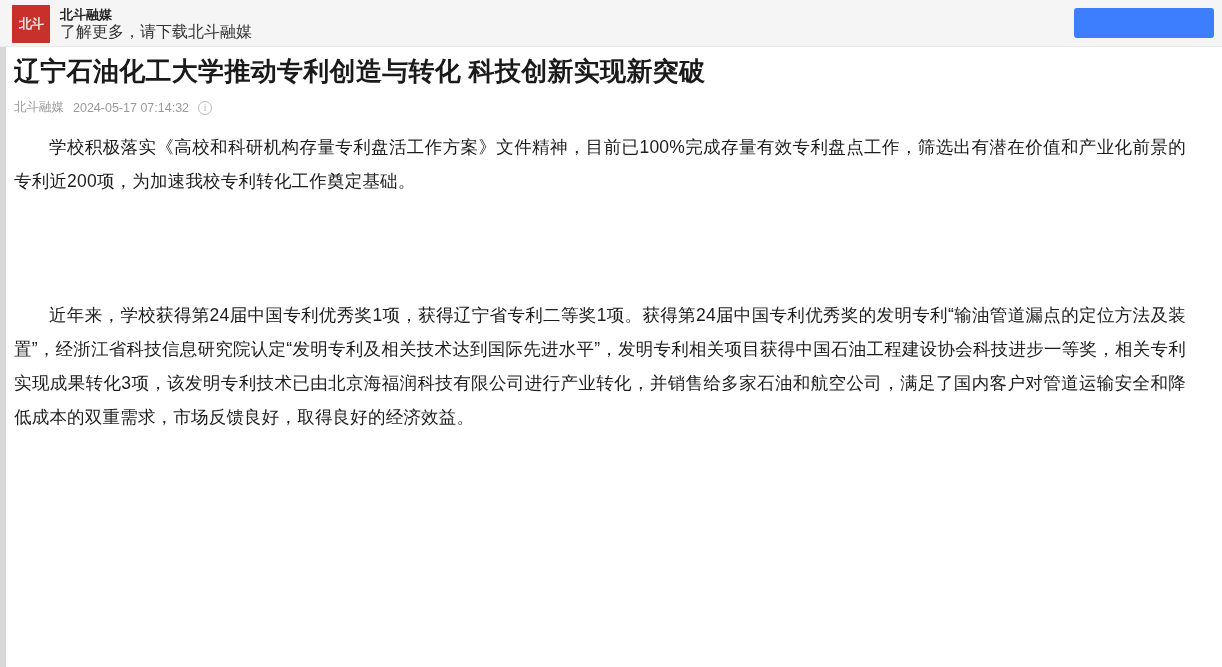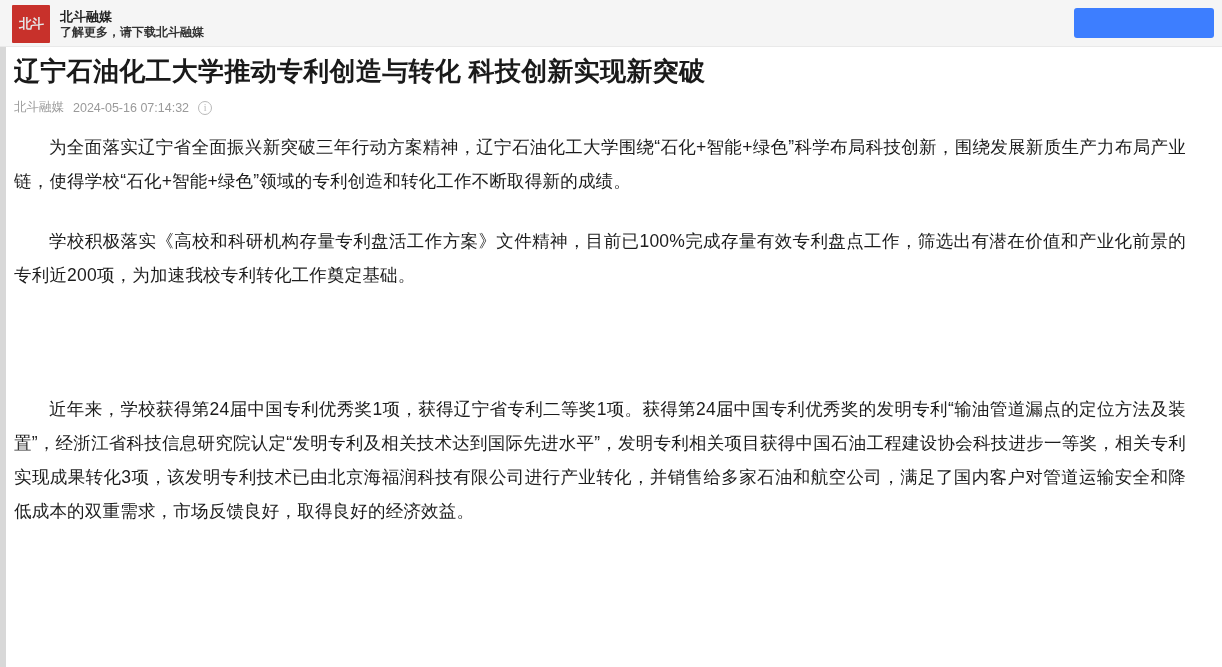--- a/index.html
+++ b/index.html
@@ -63,23 +63,23 @@
     justify-content: center;
     gap: 3px;
   }
   .brand-name {
     font-size: 13px;
     color: #222222;
     font-weight: bold;
     line-height: 1;
   }
   .brand-sub {
-    font-size: 12px;
+    font-size: 16px;
     color: #333333;
-    font-weight: bold;
+    font-weight: normal;
     line-height: 1;
     text-align: right;
   }
   .top-right-btn {
     position: absolute;
     right: 8px; top: 8px;
     width: 140px;
     height: 30px;
     background: #3d7eff;
     border-radius: 3px;
@@ -159,24 +159,23 @@
       </div>
     </div>
     <button class="top-right-btn"></button>
   </div>
 
   <div class="article">
     <h1 class="headline">辽宁石油化工大学推动专利创造与转化 科技创新实现新突破</h1>
 
     <div class="meta">
       <span class="meta-source">北斗融媒</span>
-      <span class="meta-time">2024-05-16 07:14:32</span>
+      <span class="meta-time">2024-05-17 07:14:32</span>
       <span class="info-icon">i</span>
     </div>
 
     <div class="body">
-      <p>为全面落实辽宁省全面振兴新突破三年行动方案精神，辽宁石油化工大学围绕“石化+智能+绿色”科学布局科技创新，围绕发展新质生产力布局产业链，使得学校“石化+智能+绿色”领域的专利创造和转化工作不断取得新的成绩。</p>
       <p class="gap-after">学校积极落实《高校和科研机构存量专利盘活工作方案》文件精神，目前已100%完成存量有效专利盘点工作，筛选出有潜在价值和产业化前景的专利近200项，为加速我校专利转化工作奠定基础。</p>
       <p>近年来，学校获得第24届中国专利优秀奖1项，获得辽宁省专利二等奖1项。获得第24届中国专利优秀奖的发明专利“输油管道漏点的定位方法及装置”，经浙江省科技信息研究院认定“发明专利及相关技术达到国际先进水平”，发明专利相关项目获得中国石油工程建设协会科技进步一等奖，相关专利实现成果转化3项，该发明专利技术已由北京海福润科技有限公司进行产业转化，并销售给多家石油和航空公司，满足了国内客户对管道运输安全和降低成本的双重需求，市场反馈良好，取得良好的经济效益。</p>
     </div>
   </div>
 
 </div>
 
 </body></html>

